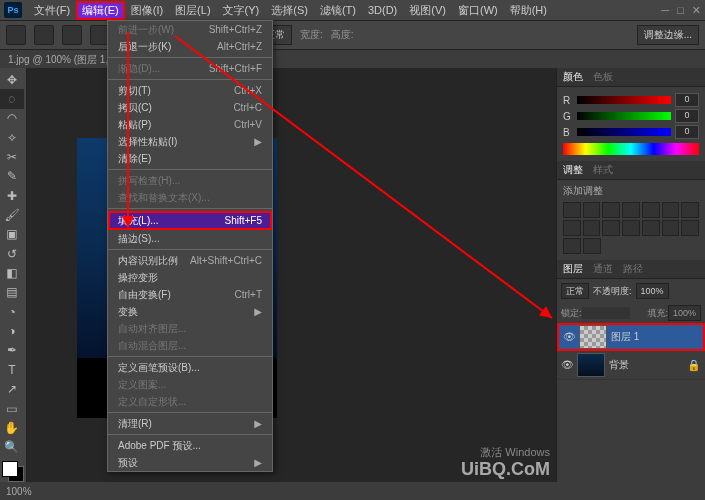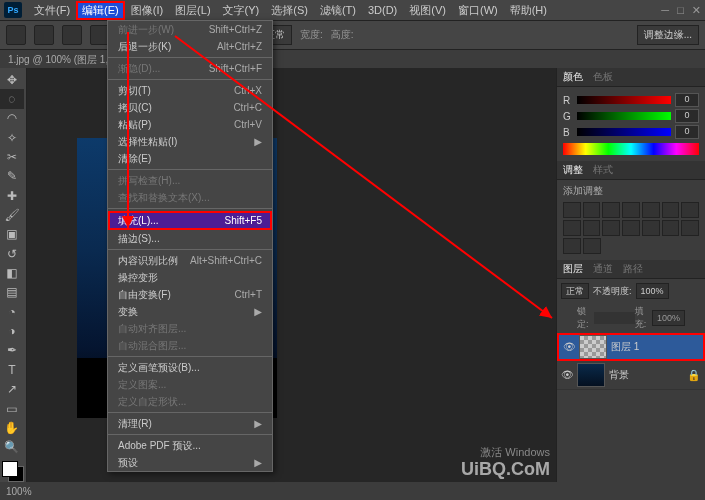--- a/index.html
+++ b/index.html
@@ -1,19 +1,19 @@
 <!DOCTYPE html>
 <html><head>
 <meta charset="utf-8">
 <style>
   html,body{margin:0;padding:0;width:705px;height:500px;background:#323232;font-family:"Microsoft YaHei",Arial,sans-serif;font-size:11px;color:#ccc;overflow:hidden}
   .menubar{height:20px;background:#454545;display:flex;align-items:center;padding:0 4px;border-bottom:1px solid #222}
   .ps-logo{width:18px;height:16px;background:#001e36;color:#31a8ff;font-weight:bold;font-size:9px;display:flex;align-items:center;justify-content:center;border-radius:2px;margin-right:6px}
   .menu-item{padding:2px 6px;color:#ccc}
-  .menu-item.active{background:#1d4ed8;color:#fff;border:2px solid red;box-sizing:border-box;padding:0 4px}
+  .menu-item.active{background:#6d28d9;color:#fff;border:2px solid red;box-sizing:border-box;padding:0 4px}
   .win-controls{margin-left:auto;display:flex;gap:8px;color:#999}
   .option-bar{height:28px;background:#454545;display:flex;align-items:center;padding:0 6px;border-bottom:1px solid #222;gap:8px}
   .ob-ico{width:18px;height:18px;background:#333;border:1px solid #222;border-radius:2px}
   .ob-dd{height:18px;padding:0 6px;background:#3a3a3a;border:1px solid #222;display:flex;align-items:center;font-size:10px}
   .ob-lbl{font-size:10px;color:#999}
   .doc-tab{height:20px;background:#3c3c3c;display:flex;align-items:center;padding:0 8px;font-size:10px;color:#aaa;border-bottom:1px solid #222}
   .main{position:absolute;left:0;top:68px;right:0;bottom:18px;display:flex}
   .toolbox{width:26px;background:#454545;border-right:1px solid #222;display:flex;flex-direction:column;padding-top:2px;gap:0}
   .tool{width:24px;height:20px;display:flex;align-items:center;justify-content:center;color:#bbb;font-size:12px}
   .tool.sel{background:#2a2a2a}
@@ -34,21 +34,21 @@
   .rgb-sld.b{background:linear-gradient(90deg,#000,#00f)}
   .rgb-val{width:22px;height:12px;background:#2a2a2a;border:1px solid #555;font-size:9px;text-align:center}
   .ramp{height:12px;background:linear-gradient(90deg,#f00,#ff0,#0f0,#0ff,#00f,#f0f,#f00);margin-top:4px}
   .adj-panel{padding:4px 6px;min-height:70px}
   .adj-lbl{font-size:10px;color:#aaa;margin-bottom:4px}
   .adj-row{display:flex;gap:2px;margin-bottom:2px}
   .adj-ico{width:16px;height:14px;background:#333;border:1px solid #222}
   .layers-panel{flex:1;display:flex;flex-direction:column}
   .layer-opts{padding:4px;display:flex;align-items:center;gap:4px;font-size:9px}
   .dd-small{height:14px;background:#333;border:1px solid #222;padding:0 4px;display:flex;align-items:center}
-  .lock-row{padding:2px 20px;display:flex;align-items:center;gap:0;font-size:9px;color:#999}
+  .lock-row{padding:2px 4px;display:flex;align-items:center;gap:0;font-size:9px;color:#999}
   .lock-ico{width:12px;height:12px;background:#333}
   .layer-list{flex:1;background:#3c3c3c}
   .layer-row{height:28px;display:flex;align-items:center;padding:0 4px;gap:4px;border-bottom:1px solid #333}
   .layer-row.sel{background:#2d5a9a;border:2px solid red;box-sizing:border-box}
   .eye{width:12px;height:12px;color:#ccc;font-size:10px}
   .thumb{width:26px;height:22px;border:1px solid #555}
   .thumb.checker{background:repeating-conic-gradient(#999 0 25%,#ccc 0 50%) 0 0/8px 8px}
   .thumb.img{background:linear-gradient(180deg,#0a2a4a,#041020)}
   .layer-name{font-size:10px}
   .dropdown{position:absolute;left:107px;top:20px;width:164px;background:#454545;border:1px solid #666;box-shadow:2px 2px 6px rgba(0,0,0,.5);z-index:50}

